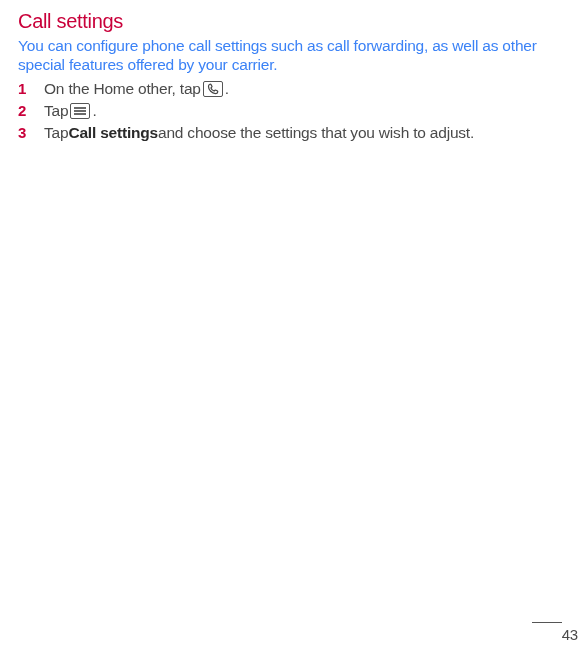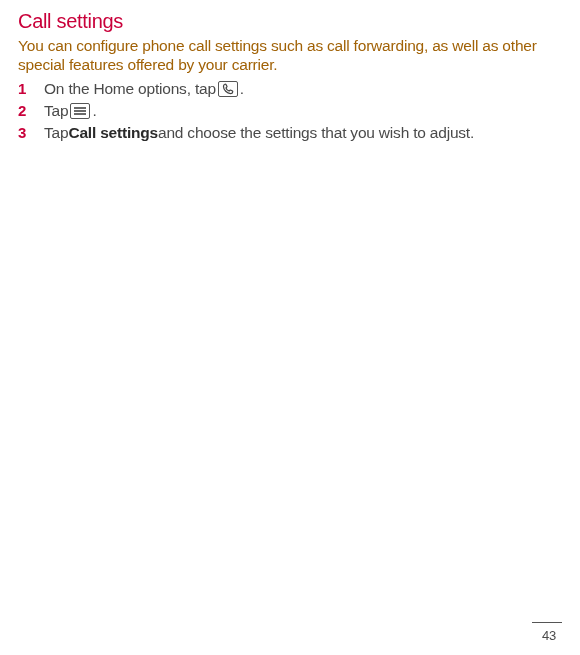--- a/index.html
+++ b/index.html
@@ -15,21 +15,21 @@
       color: #c9003a;
       font-size: 20px;
       font-weight: normal;
       font-stretch: condensed;
       letter-spacing: -0.3px;
       margin-bottom: 3px;
     }
     .intro {
       font-size: 15.5px;
       line-height: 1.25;
-      color: #a16207;
+      color: #3b82f6;
       font-stretch: condensed;
       letter-spacing: -0.2px;
       margin-bottom: 4px;
     }
     .steps { list-style: none; }
     .steps li {
       display: flex;
       align-items: center;
       font-size: 15.5px;
       line-height: 1.35;
@@ -55,23 +55,23 @@
       height: 16px;
       border: 1px solid #555;
       border-radius: 2px;
       margin: 0 2px;
       vertical-align: middle;
       background: #fff;
     }
     .icon-box svg { display: block; }
     .footer {
       position: absolute;
-      right: 24px;
+      right: 2px;
       bottom: 12px;
-      font-size: 13px;
+      font-size: 15px;
       color: #4a4a4a;
       letter-spacing: -0.2px;
     }
     .footer-rule {
       position: absolute;
       right: 18px;
       bottom: 32px;
       width: 30px;
       border-top: 1px solid #555;
     }
@@ -80,21 +80,21 @@
 <body>
 
 <h2 class="title">Call settings</h2>
 
 <p class="intro">You can configure phone call settings such as call forwarding, as well as other special features offered by your carrier.</p>
 
 <ol class="steps">
   <li>
     <span class="num">1</span>
     <span class="step-text">
-      <span>On the Home options, tap </span>
+      <span>On the Home other, tap </span>
       <span class="icon-box">
         <svg width="12" height="12" viewBox="0 0 24 24" fill="none" stroke="#444" stroke-width="2.5">
           <path d="M5 3 C5 3 7 2 8 3 L10 7 C10 8 9 9 8 10 C9 13 11 15 14 16 C15 15 16 14 17 14 L21 16 C22 17 21 19 21 19 C21 20 19 21 17 21 C10 21 3 14 3 7 C3 5 4 3 5 3 Z"></path>
         </svg>
       </span>
       <span>.</span>
     </span>
   </li>
   <li>
     <span class="num">2</span>

